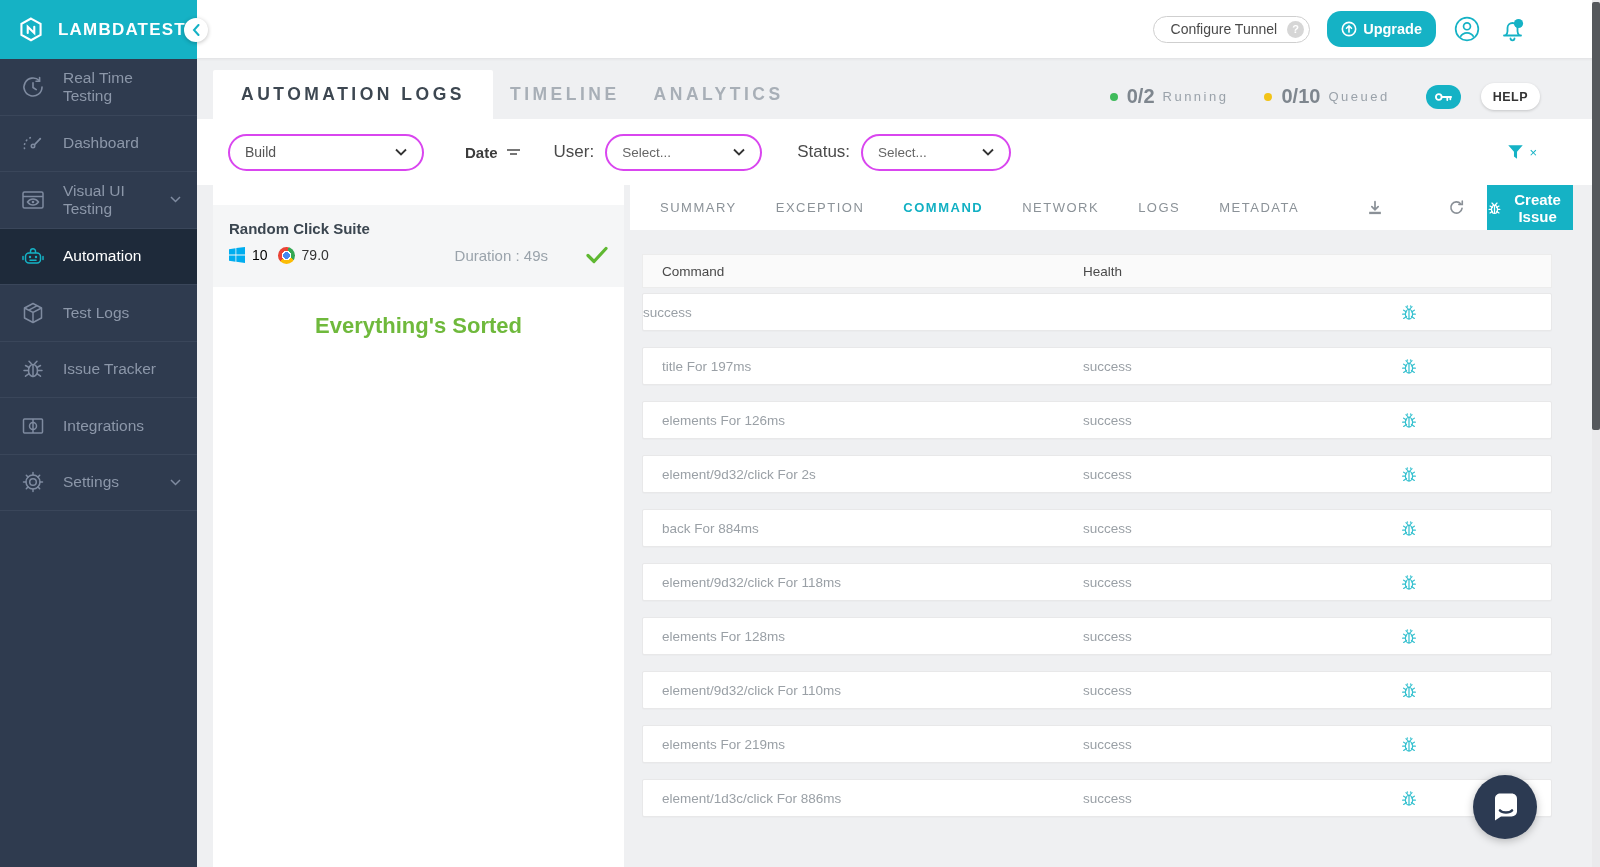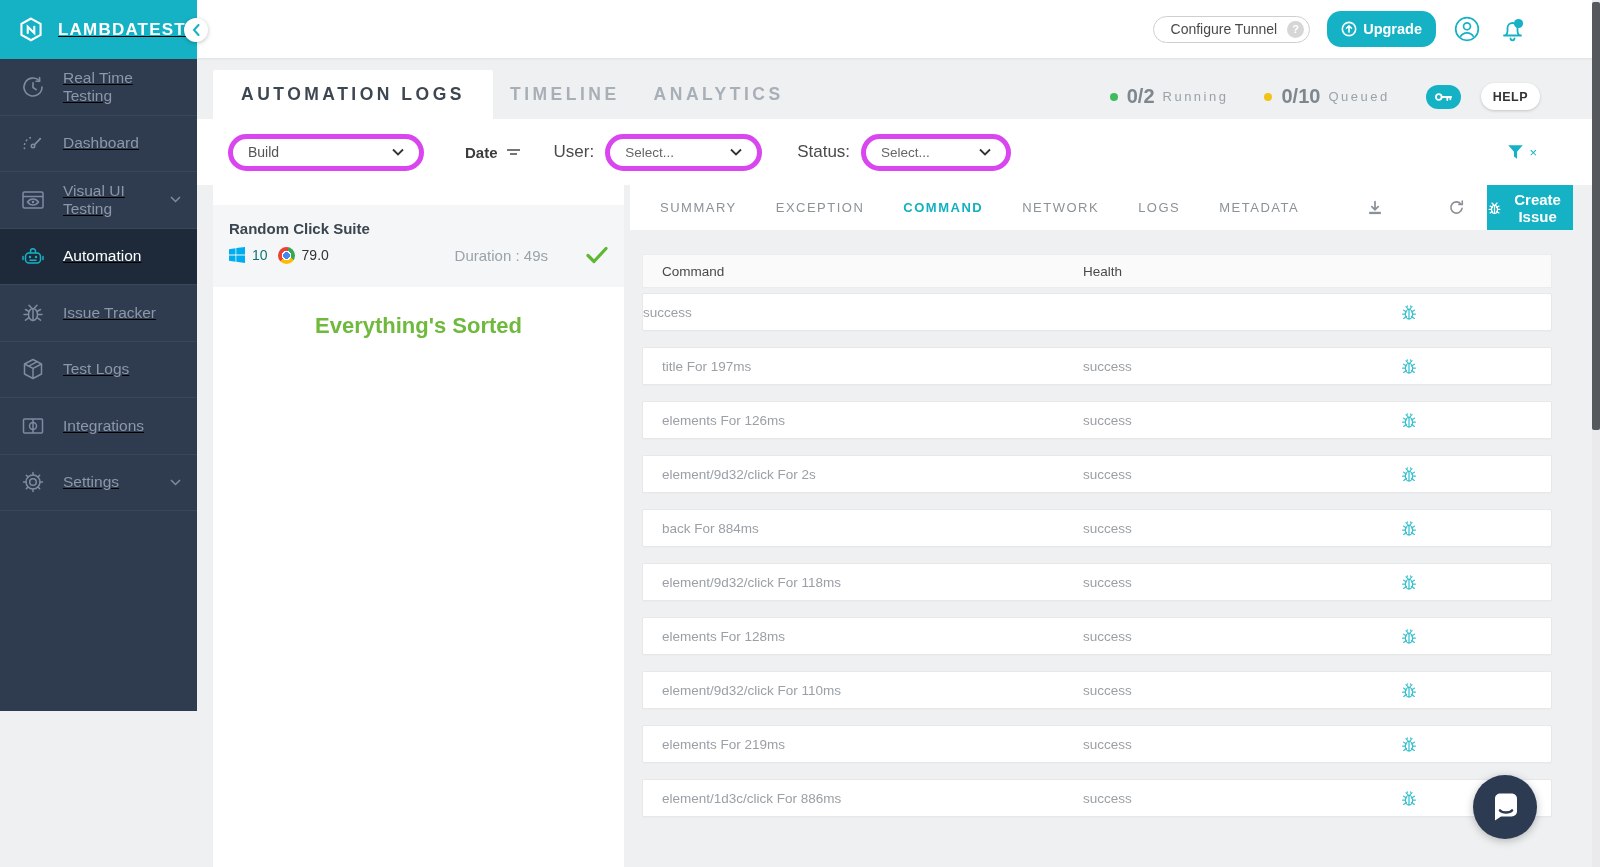--- a/index.html
+++ b/index.html
@@ -1,20 +1,20 @@
 <!DOCTYPE html>
 <html><head>
 <meta charset="utf-8">
 <style>
   * { box-sizing: border-box; margin: 0; padding: 0; }
   html,body { width:1600px; height:867px; overflow:hidden; }
   body { font-family:"Liberation Sans", sans-serif; background:#eff0f2; position:relative; }
 
   
-  .sidebar { position:absolute; left:0; top:0; width:197px; height:711px; background:#2f3b4f; z-index:3;text-decoration:underline; }
+  .sidebar { position:absolute; left:0; top:0; width:197px; height:867px; background:#2f3b4f; z-index:3; }
   .sidebar-header { height:59px; background:#15b2c5; display:flex; align-items:center; padding-left:17px; gap:13px; }
   .brand-name { color:#fff; font-weight:bold; font-size:17px; letter-spacing:1.2px; }
   .collapse-btn { position:absolute; left:184px; top:18px; width:24px; height:24px; border-radius:50%;
     background:#fff; box-shadow:0 1px 4px rgba(0,0,0,.25); display:flex; align-items:center; justify-content:center; z-index:6; cursor:pointer; }
   .menu { display:flex; flex-direction:column; }
   .menu-item { height:56.5px; display:flex; align-items:center; padding:0 16px 0 20px; gap:16px;
     color:#8c97a9; font-size:15.5px; border-bottom:1px solid #3a465a; cursor:pointer; }
   .menu-item .micon { width:27px; height:27px; flex:0 0 27px; color:#7f8ba0; display:flex; align-items:center; }
   .menu-item.active { background:#1e2a3a; color:#fff; }
   .menu-item.active .micon { color:#15b2c5; }
@@ -44,39 +44,39 @@
   .dot.green { background:#3fbb5b; }
   .dot.yellow { background:#f2c317; }
   .stat-val { font-size:20px; font-weight:bold; color:#7e868e; margin-right:8px; }
   .stat-label { font-size:13px; color:#9aa2aa; letter-spacing:2.5px; margin-right:36px; }
   .key-btn { width:35px; height:24px; border-radius:12px; background:#15b2c5; display:flex; align-items:center;
     justify-content:center; margin-right:20px; cursor:pointer; }
   .help-btn { height:27px; border-radius:14px; background:#fff; box-shadow:0 1px 3px rgba(0,0,0,.18);
     padding:0 12px; display:flex; align-items:center; font-size:12.5px; font-weight:bold; color:#333; letter-spacing:.5px; cursor:pointer; }
 
   .filter-bar { height:66px; width:1395px; background:#fff; display:flex; align-items:center; padding-left:31px; }
-  .select-pill { height:37px; border:5px solid #d946ef; border-radius:19px; background:#fff; display:flex;
+  .select-pill { height:37px; border:2px solid #d946ef; border-radius:19px; background:#fff; display:flex;
     align-items:center; padding:0 15px; font-size:14px; color:#555; cursor:pointer;text-align:center; }
   .select-pill .chev { margin-left:auto; display:flex; }
   .build-select { width:196px; }
   .user-select { width:157px; }
   .status-select { width:150px; }
   .filter-label { font-size:15px; color:#3c3c3c; font-weight:bold; display:flex; align-items:center; gap:8px; }
   .flabel { font-size:17px; color:#4a4a4a; }
   .funnel-wrap { margin-left:auto; margin-right:55px; display:flex; align-items:center; gap:5px; cursor:pointer; }
   .funnel-x { color:#15b2c5; font-size:13px; }
 
   .body-row { position:absolute; top:127px; left:0; right:0; bottom:0; }
 
   
   .left-panel { position:absolute; left:16px; top:0; width:411px; bottom:0; background:#fff; }
   .suite-card { margin-top:20px; height:82px; background:#f5f6f7; padding:15px 16px 0 16px; cursor:pointer; }
   .suite-name { font-size:15px; font-weight:bold; color:#3b4650; margin-bottom:9px; }
   .suite-meta { display:flex; align-items:center; }
-  .os-num { font-size:14px; color:#0f766e; margin:0 10px 0 7px; }
+  .os-num { font-size:14px; color:#000000; margin:0 10px 0 7px; }
   .br-num { font-size:14px; color:#333; margin-left:7px; }
   .duration { margin-left:auto; font-size:15px; color:#9aa3ab; }
   .suite-check { margin-left:38px; display:flex; }
   .sorted-msg { margin-top:26px; text-align:center; font-size:22px; font-weight:bold; color:#6fb93c; }
 
   
   .right-panel { position:absolute; left:433px; top:0; width:943px; bottom:0; }
   .detail-tabs { height:45px; display:flex; align-items:stretch; background:#fff; }
   .dtab-list { display:flex; align-items:center; gap:39px; padding-left:30px; flex:1; }
   .dtab { font-size:13px; letter-spacing:1.5px; color:#8b9298; cursor:pointer; }
@@ -173,35 +173,35 @@
             <path d="M10 17.3h6" stroke-linecap="round"></path>
             <path d="M10.5 10V8.3a2.5 2.5 0 0 1 5 0V10"></path>
             <path d="M3 13.5v3M23 13.5v3" stroke-linecap="round"></path>
           </svg>
       </span>
       <span>Automation</span>
     </div>
     <div class="menu-item">
       <span class="micon">
         <svg width="26" height="26" viewBox="0 0 26 26" fill="none" stroke="currentColor" stroke-width="1.5">
-            <ellipse cx="13" cy="14.5" rx="4.5" ry="6"></ellipse>
-            <path d="M13 8.5v12M9 5.3l2.2 2.3M17 5.3l-2.2 2.3M4 14.5h4.5M17.5 14.5H22M5.5 9.5L9 11.5M20.5 9.5L17 11.5M5.5 20.2L9 17.7M20.5 20.2L17 17.7" stroke-linecap="round"></path>
-          </svg>
-      </span>
-      <span>Issue Tracker</span>
-    </div>
-    <div class="menu-item">
-      <span class="micon">
-        <svg width="26" height="26" viewBox="0 0 26 26" fill="none" stroke="currentColor" stroke-width="1.5">
             <path d="M13 3.5l8.5 4.5v10L13 22.5 4.5 18V8z" stroke-linejoin="round"></path>
             <path d="M4.5 8L13 12.5 21.5 8M13 12.5v10"></path>
             <path d="M17.2 5.7l-8.4 4.5"></path>
           </svg>
       </span>
       <span>Test Logs</span>
+    </div>
+    <div class="menu-item">
+      <span class="micon">
+        <svg width="26" height="26" viewBox="0 0 26 26" fill="none" stroke="currentColor" stroke-width="1.5">
+            <ellipse cx="13" cy="14.5" rx="4.5" ry="6"></ellipse>
+            <path d="M13 8.5v12M9 5.3l2.2 2.3M17 5.3l-2.2 2.3M4 14.5h4.5M17.5 14.5H22M5.5 9.5L9 11.5M20.5 9.5L17 11.5M5.5 20.2L9 17.7M20.5 20.2L17 17.7" stroke-linecap="round"></path>
+          </svg>
+      </span>
+      <span>Issue Tracker</span>
     </div>
     <div class="menu-item">
       <span class="micon">
         <svg width="26" height="26" viewBox="0 0 26 26" fill="none" stroke="currentColor" stroke-width="1.5">
             <rect x="3.5" y="6" width="19" height="14" rx="1"></rect>
             <path d="M13 6v14"></path>
             <path d="M13 9.5a3.5 3.5 0 0 1 0 7M13 9.5a3.5 3.5 0 0 0 0 7"></path>
           </svg>
       </span>
       <span>Integrations</span>

